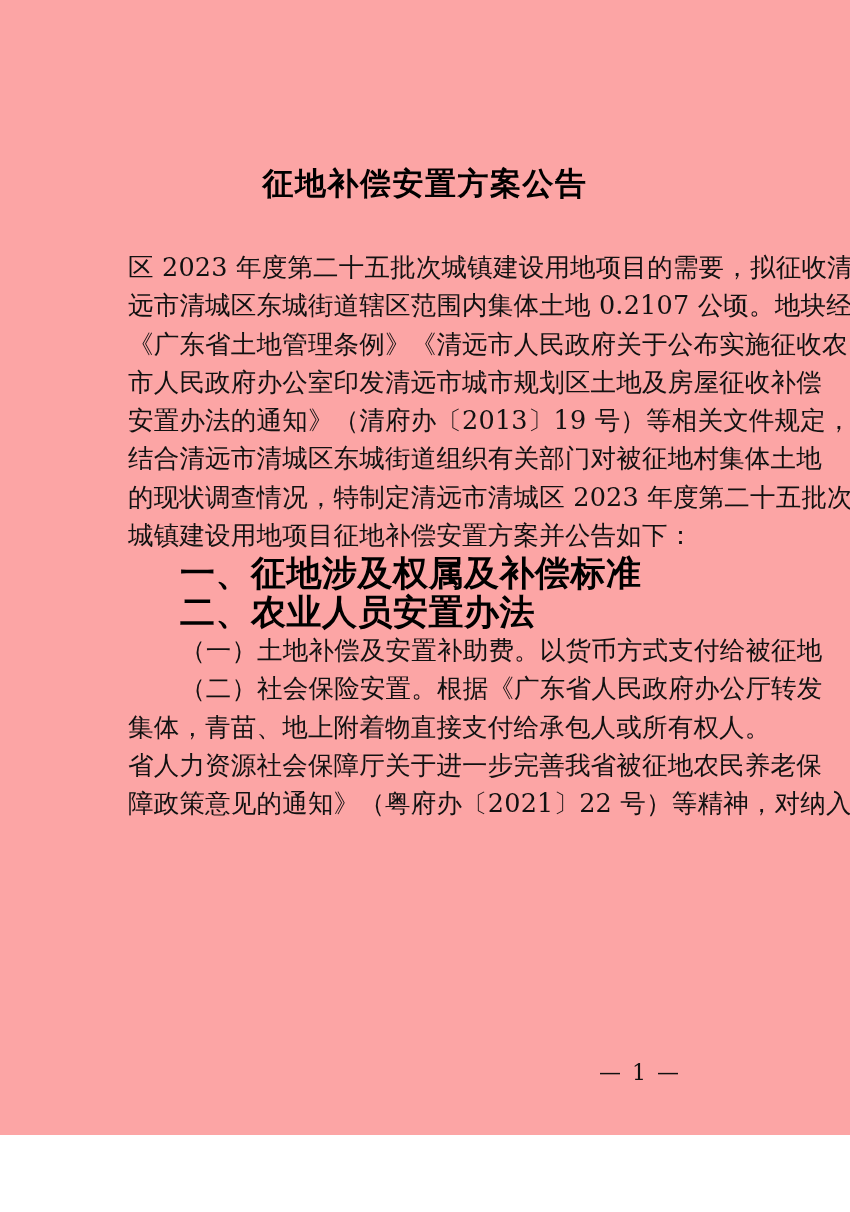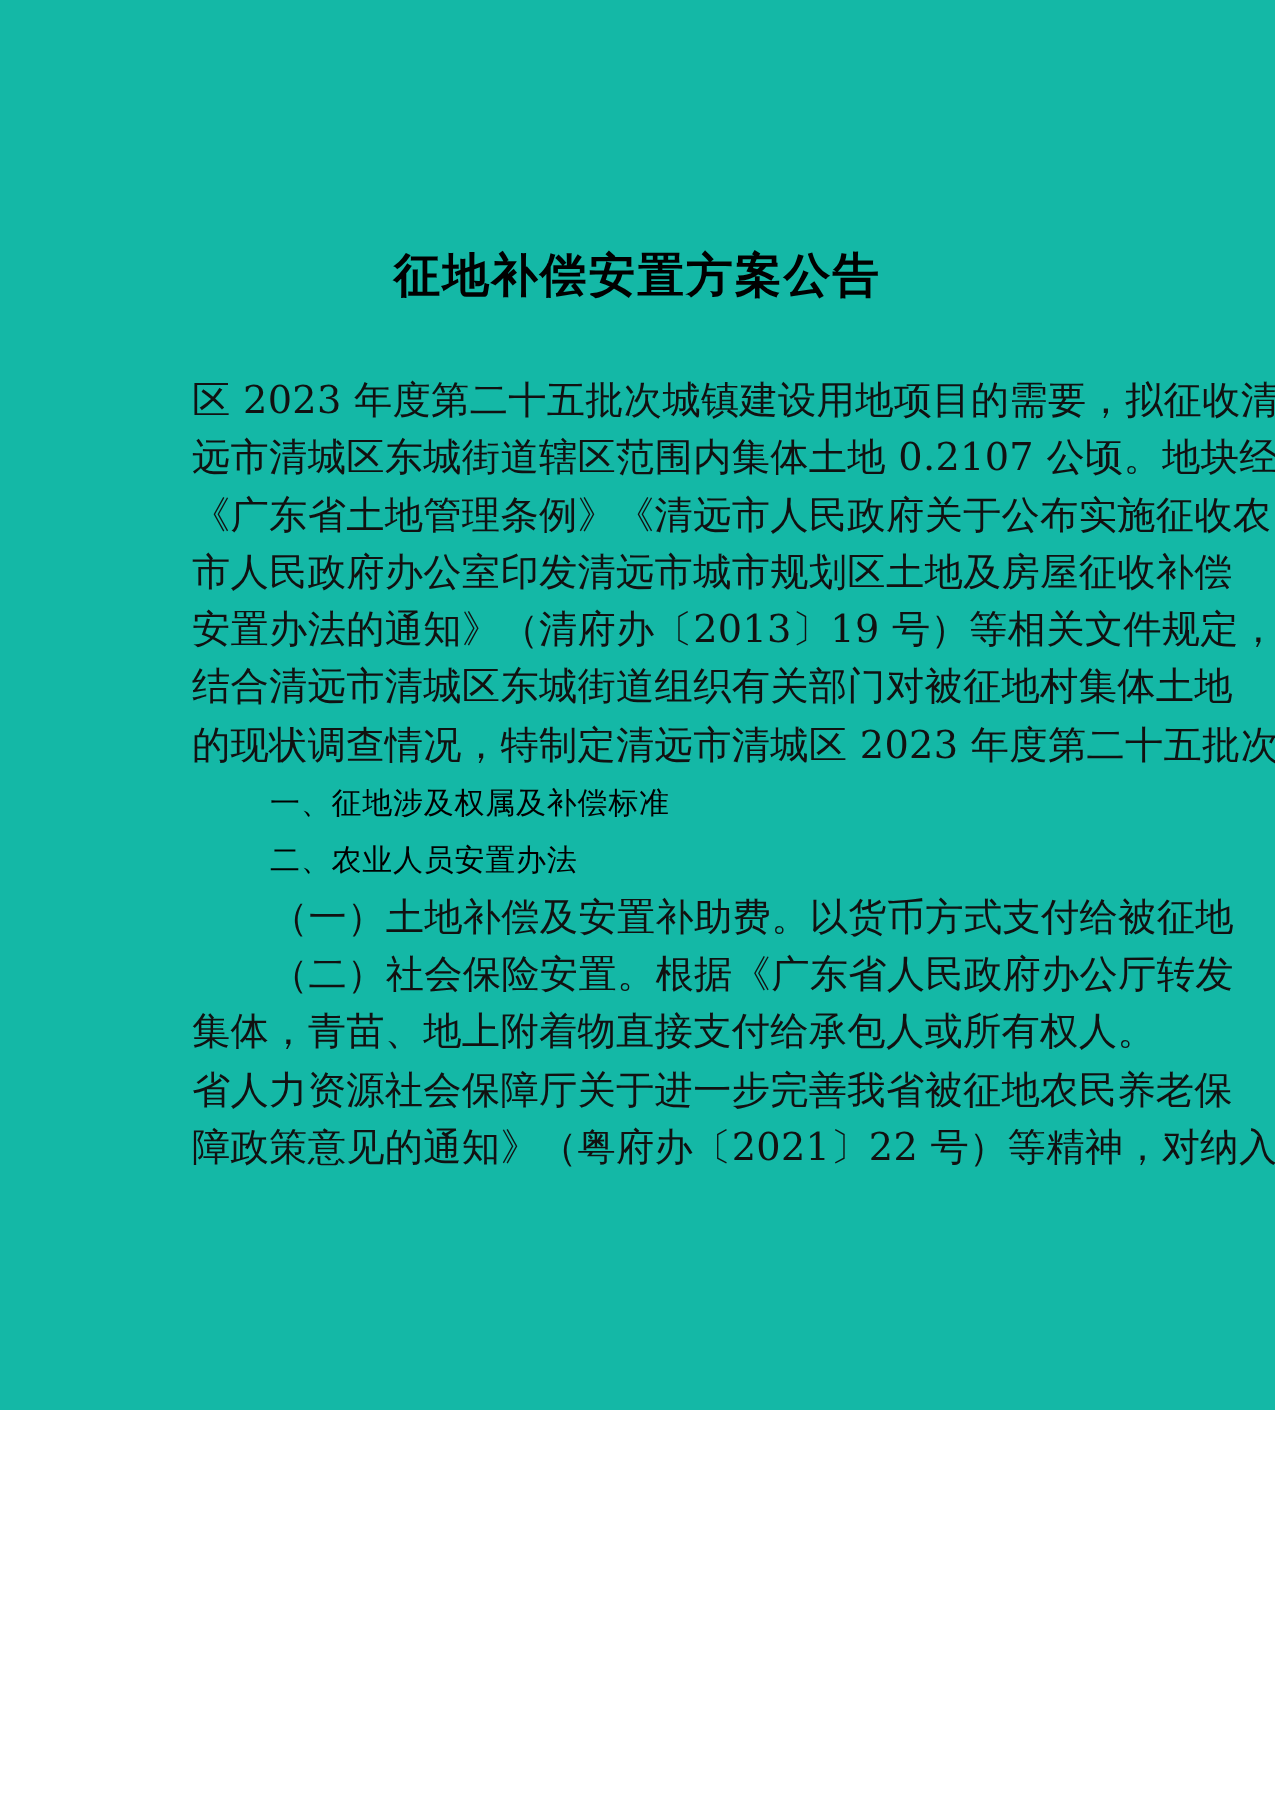--- a/index.html
+++ b/index.html
@@ -3,22 +3,22 @@
 <meta charset="utf-8">
 <style>
   html, body {
     margin: 0;
     padding: 0;
     background: #ffffff;
   }
   .page {
     position: relative;
     width: 850px;
-    height: 940px;
-    background: #14b8a6;
+    height: 1135px;
+    background: #fca5a5;
     overflow: hidden;
     font-family: "DejaVu Serif", "Liberation Serif", serif;
     color: #0d0d0d;
     -webkit-font-smoothing: none;
   }
 
   
   .doc-title {
     position: absolute;
     top: 163px;
@@ -50,22 +50,22 @@
     color: #111111;
   }
 
   .line.indent {
     text-indent: 52px;
   }
 
   
   .line.heading {
     font-family: "DejaVu Sans", "Liberation Sans", sans-serif;
-    font-weight: 400;
-    font-size: 20px;
+    font-weight: 700;
+    font-size: 35px;
     letter-spacing: 0.5px;
     color: #000000;
   }
 
   
   .page-number {
     position: absolute;
     top: 1060px;
     left: 0;
     width: 850px;
@@ -88,20 +88,21 @@
 
   <div class="body-block">
 
     <div class="line">区 2023 年度第二十五批次城镇建设用地项目的需要，拟征收清</div>
     <div class="line">远市清城区东城街道辖区范围内集体土地 0.2107 公顷。地块经</div>
     <div class="line">《广东省土地管理条例》《清远市人民政府关于公布实施征收农</div>
     <div class="line">市人民政府办公室印发清远市城市规划区土地及房屋征收补偿</div>
     <div class="line">安置办法的通知》（清府办〔2013〕19 号）等相关文件规定，</div>
     <div class="line">结合清远市清城区东城街道组织有关部门对被征地村集体土地</div>
     <div class="line">的现状调查情况，特制定清远市清城区 2023 年度第二十五批次</div>
+    <div class="line">城镇建设用地项目征地补偿安置方案并公告如下：</div>
 
     <div class="line heading indent">一、征地涉及权属及补偿标准</div>
 
     <div class="line heading indent">二、农业人员安置办法</div>
 
     <div class="line indent">（一）土地补偿及安置补助费。以货币方式支付给被征地</div>
     <div class="line indent">（二）社会保险安置。根据《广东省人民政府办公厅转发</div>
 
     <div class="line">集体，青苗、地上附着物直接支付给承包人或所有权人。</div>
     <div class="line">省人力资源社会保障厅关于进一步完善我省被征地农民养老保</div>

